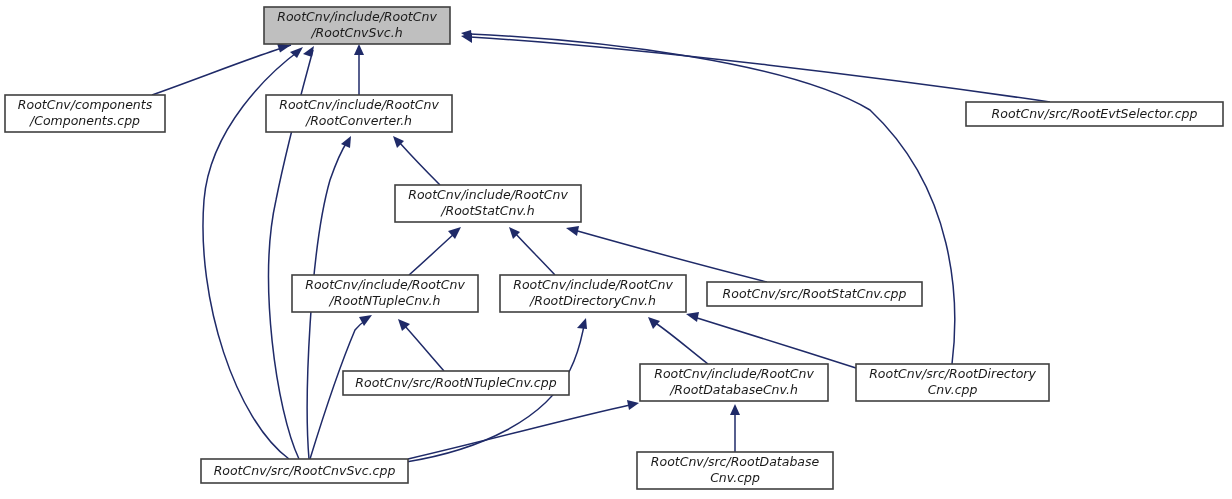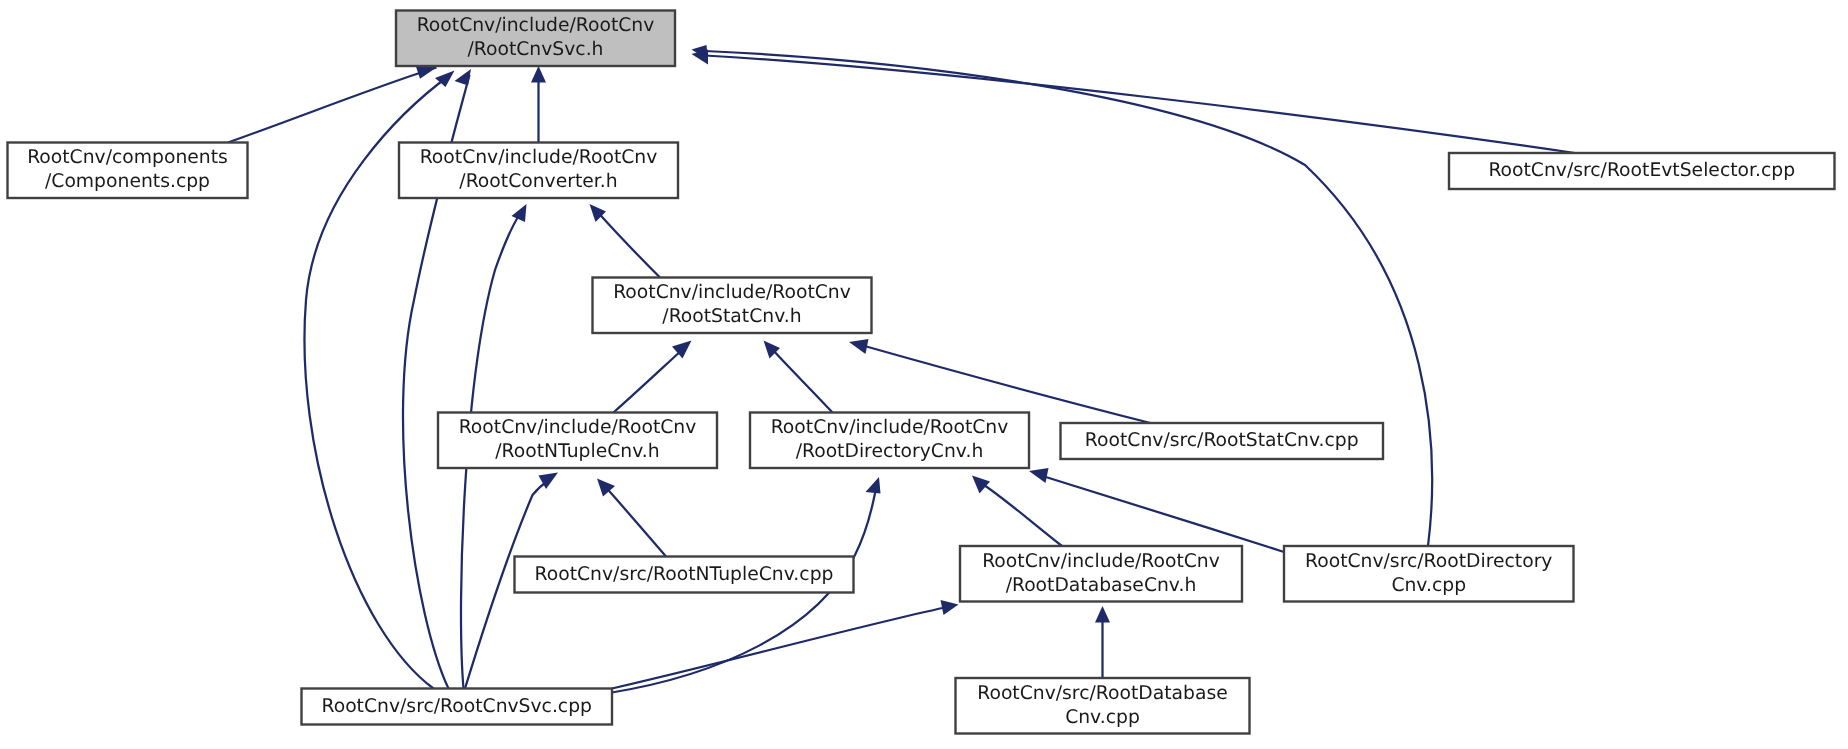--- a/index.html
+++ b/index.html
@@ -1,17 +1,17 @@
 <!DOCTYPE html>
 <html><head>
 <meta charset="utf-8">
 <style>
   html,body{margin:0;padding:0;background:#ffffff;}
   body{font-family:"DejaVu Sans","Liberation Sans",sans-serif;}
-  #graph-root{position:relative;width:1232px;height:499px;background:#ffffff;overflow:hidden;}
+  #graph-root{position:relative;width:1232px;height:499px;background:#ffffff;overflow:hidden;font-style:italic;}
   svg.graph-canvas{position:absolute;left:0;top:0;width:1232px;height:499px;}
   .node-box{fill:#ffffff;stroke:#404040;stroke-width:1.6;}
   .node-box.current{fill:#bfbfbf;stroke:#404040;stroke-width:1.6;}
   .node-label{font-family:"DejaVu Sans","Liberation Sans",sans-serif;font-size:12.5px;fill:#1a1a1a;text-anchor:middle;dominant-baseline:middle;}
   .edge-path{fill:none;stroke:#1f2a68;stroke-width:1.5;}
   .edge-head{fill:#1f2a68;stroke:none;}
 </style>
 </head>
 <body>
 

